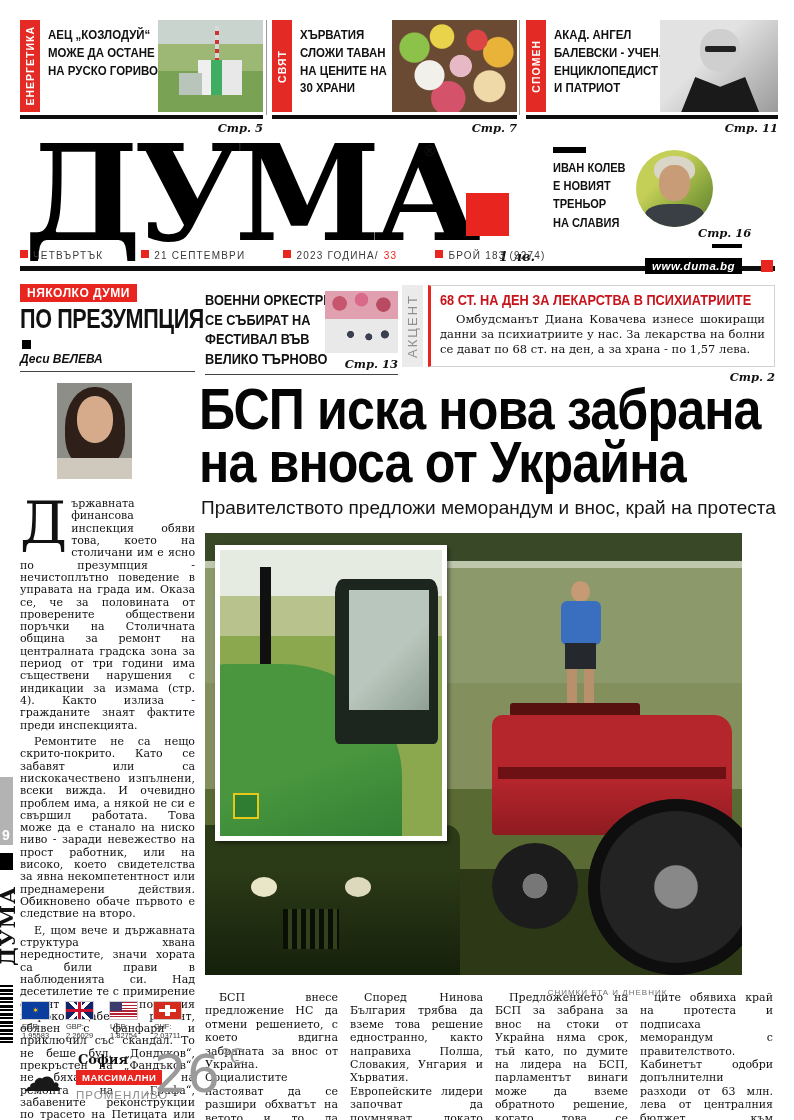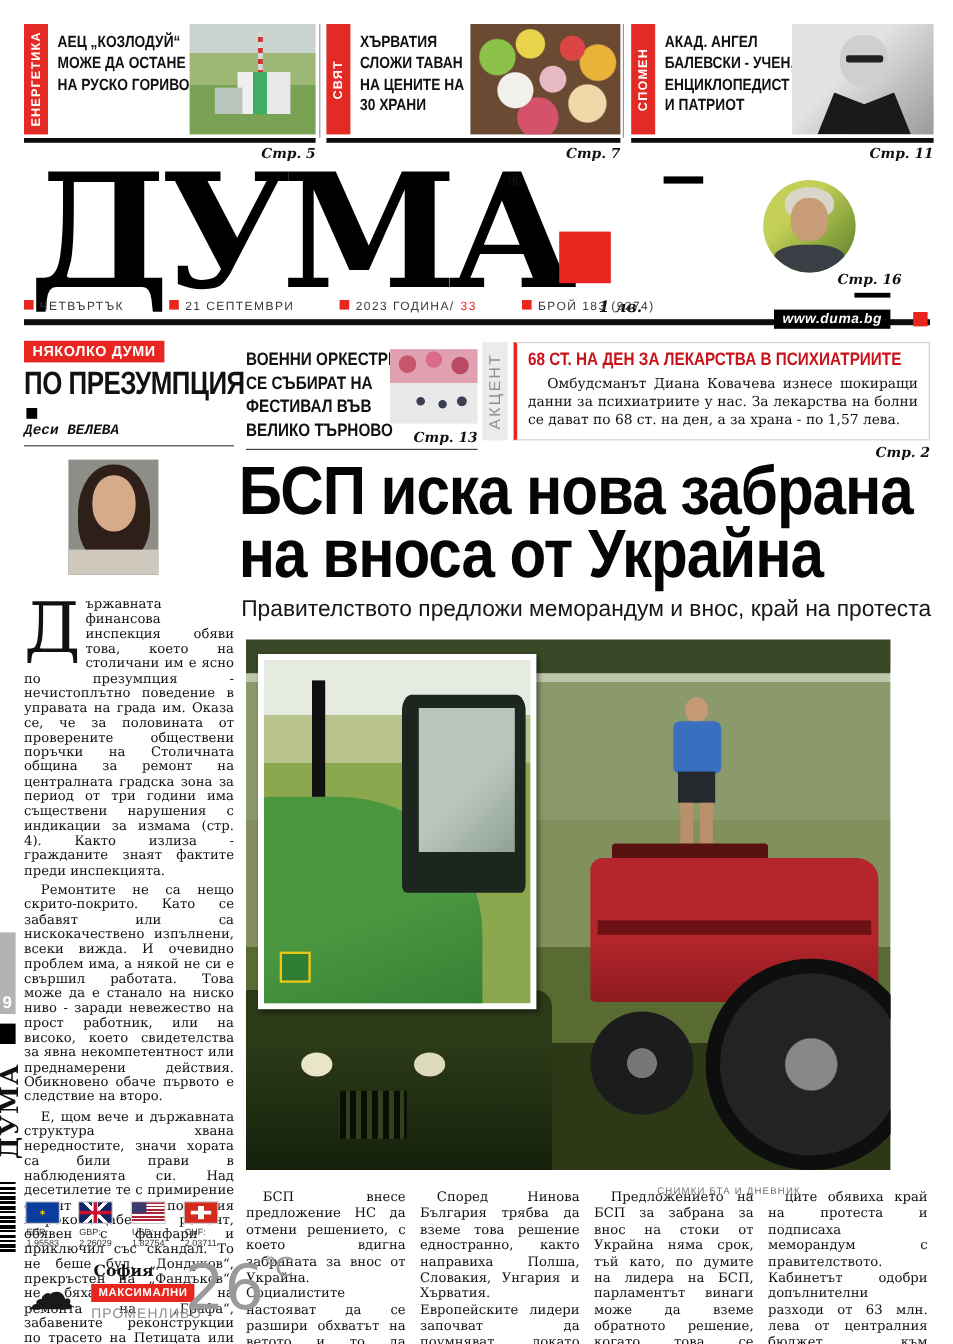--- a/index.html
+++ b/index.html
@@ -69,21 +69,21 @@
   .site-box{position:absolute;left:645px;top:258px;height:16px;background:#000;color:#fff;
             font-weight:bold;font-style:italic;font-size:11.5px;line-height:16px;padding:0 7px;letter-spacing:.5px;}
   .site-sq{position:absolute;left:761px;top:260px;width:12px;height:12px;background:#e8251f;}
 
   
   .kicker{position:absolute;left:20px;top:284px;background:#e8251f;color:#fff;font-weight:bold;font-size:12px;
           padding:2px 7px;letter-spacing:.5px;}
   .op-title{position:absolute;left:20px;top:304px;font-weight:bold;font-size:27px;white-space:nowrap;
             transform:scaleX(.8);transform-origin:0 0;letter-spacing:-.5px;}
   .op-sq{position:absolute;left:22px;top:340px;width:9px;height:9px;background:#000;}
-  .op-author{position:absolute;left:20px;top:352px;font-family:Liberation Mono, monospace;font-style:italic;font-weight:bold;font-size:12px;}
+  .op-author{position:absolute;left:20px;top:352px;font-family:Liberation Sans, sans-serif;font-style:italic;font-weight:bold;font-size:12px;}
   .op-rule{position:absolute;left:20px;top:371px;width:175px;height:1px;background:#444;}
   .op-photo{position:absolute;left:57px;top:383px;width:75px;height:96px;background:#8e8e88;overflow:hidden;}
   .op-photo .hair{position:absolute;left:10%;top:4%;width:80%;height:86%;border-radius:48% 48% 40% 40%;background:#2e2019;}
   .op-photo .face{position:absolute;left:26%;top:14%;width:48%;height:48%;border-radius:48%;background:#d6ab8c;}
   .op-photo .top{position:absolute;left:0;bottom:0;width:100%;height:22%;background:#cfc9bd;}
 
   .mil-head{position:absolute;left:205px;top:290px;}
   .mil-head .cond{display:block;white-space:nowrap;font-weight:bold;font-size:15px;line-height:1.3;transform:scaleX(.85);transform-origin:0 0;}
   .mil-photo{position:absolute;left:325px;top:291px;width:73px;height:62px;
       background:
@@ -257,20 +257,26 @@
   </div>
   <div class="tsep" style="left:266px"></div>
   <div class="tsep" style="left:519px"></div>
 
   <div class="duma-title">ДУМА</div>
   <div class="duma-reg">®</div>
   <div class="red-square"></div>
   <div class="price">1 лв.</div>
 
   <div class="kolev-bar"></div>
+  <div class="kolev-head">
+    <span class="cond">ИВАН КОЛЕВ</span>
+    <span class="cond">Е НОВИЯТ</span>
+    <span class="cond">ТРЕНЬОР</span>
+    <span class="cond">НА СЛАВИЯ</span>
+  </div>
   <div class="kolev-photo">
     <div class="hair"></div>
     <div class="face"></div>
     <div class="shirt"></div>
   </div>
   <div class="kolev-page">Стр. 16</div>
   <div class="kolev-pbar"></div>
 
   <div class="dateline">
     <div class="d-item">

